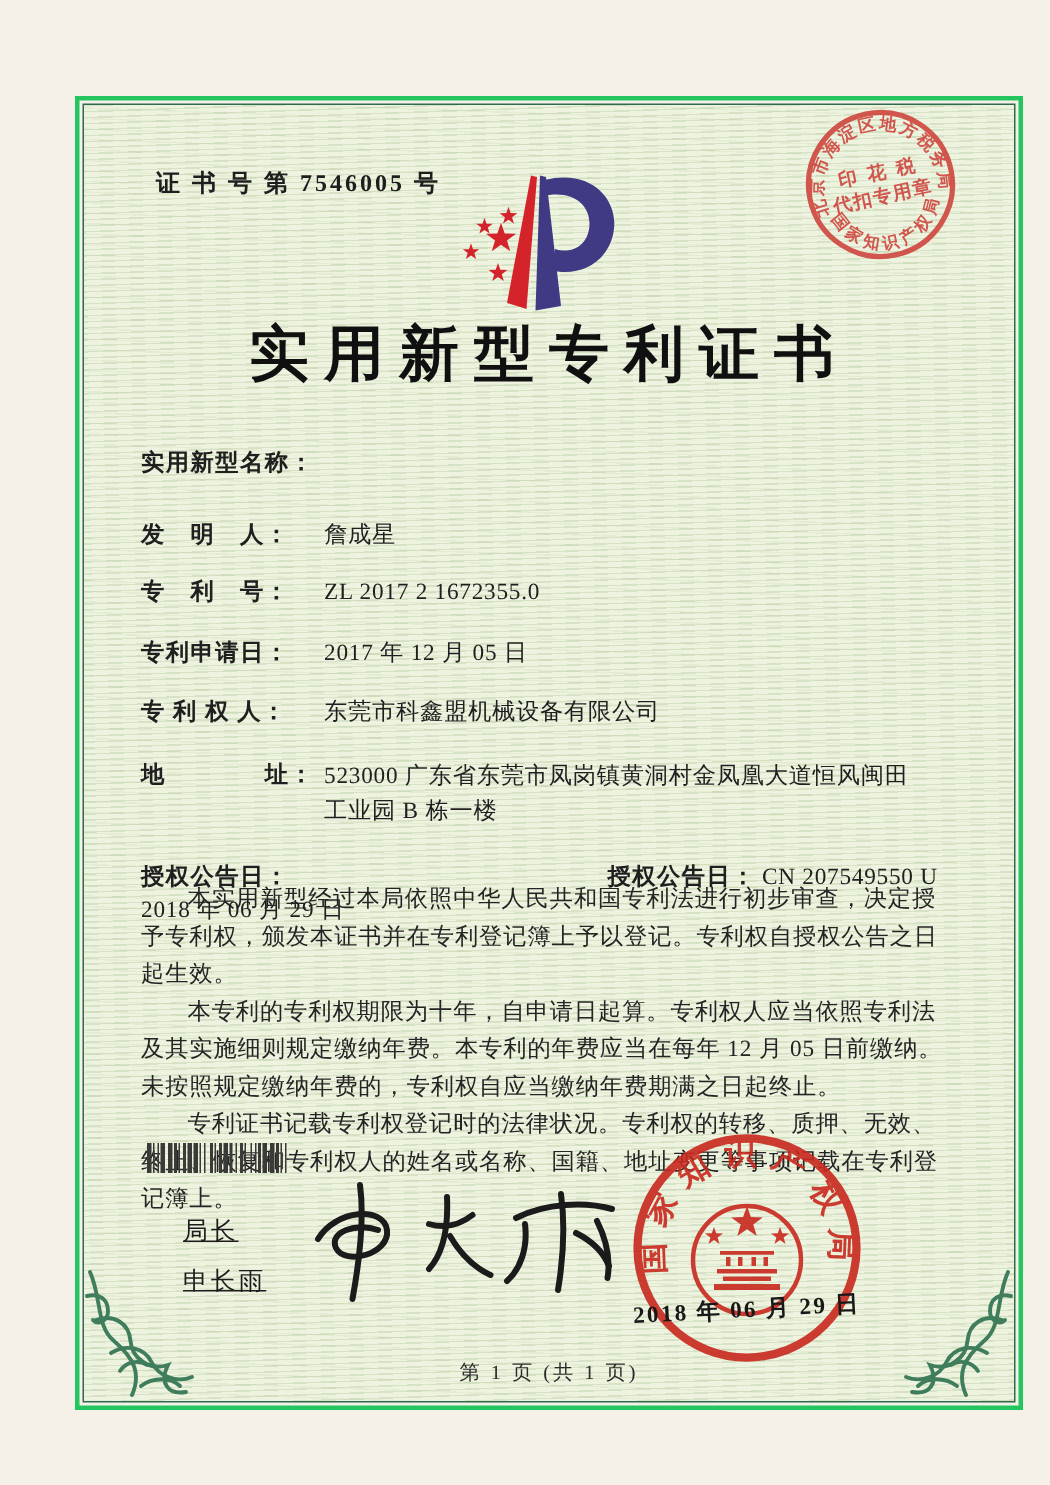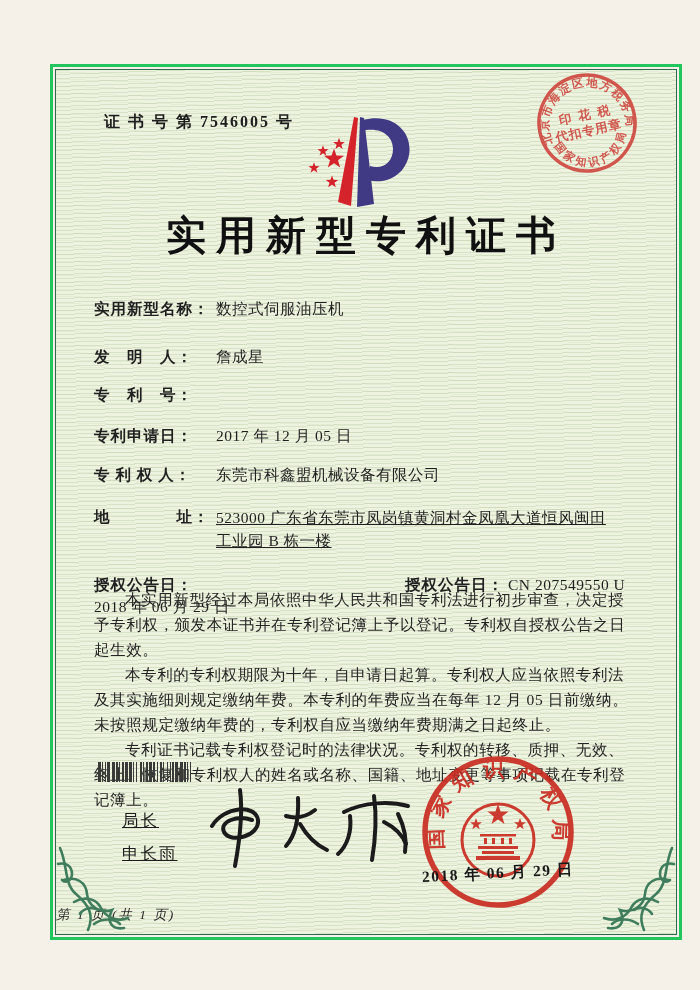--- a/index.html
+++ b/index.html
@@ -36,21 +36,21 @@
     text-align:center;font-size:40px;font-weight:600;color:#101010;
     letter-spacing:10px;
   }
   
   .fields{position:absolute;left:38px;right:34px;top:228px;}
   .row{display:flex;line-height:22px;color:#1f1f1f;}
   .row .lbl{width:122px;flex-shrink:0;font-weight:700;letter-spacing:1px;}
   .row .val{letter-spacing:.5px;}
   .m1{margin-bottom:26px}.m2{margin-bottom:16px}.m3{margin-bottom:19px}
   .m4{margin-bottom:17px}.m5{margin-bottom:20px}.m6{margin-bottom:0px}
-  .addr .val div{line-height:23px;text-decoration:underline;}
+  .addr .val div{line-height:23px;}
   .grant-row{position:relative;margin-top:22px;flex-direction:column;}
   .grant-right{position:absolute;left:311px;top:0;display:flex;}
   .grant-right .lbl{width:auto;margin-right:4px;}
   
   .body-text{position:absolute;left:38px;right:36px;top:517px;}
   .body-text p{
     margin:0;text-indent:2em;font-size:15.5px;line-height:25px;
     letter-spacing:.6px;color:#242424;
   }
   
@@ -61,22 +61,22 @@
   .sig-block div{margin-bottom:11px;letter-spacing:2px;text-decoration:underline;}
   .autograph{position:absolute;left:140px;top:712px;}
   
   .seal{position:absolute;left:362px;top:682px;}
   .seal-date{
     position:absolute;left:366px;top:793px;font-size:15.5px;letter-spacing:1.5px;
     color:#181818;transform:rotate(-3deg);font-weight:600;
   }
   
   .footer{
-    position:absolute;left:0;right:0;top:836px;text-align:left;
-    font-size:13.5px;letter-spacing:2px;color:#2a2a2a;font-style:italic;
+    position:absolute;left:0;right:0;top:836px;text-align:center;
+    font-size:13.5px;letter-spacing:2px;color:#2a2a2a;
   }
   
   .fl-bl{position:absolute;left:-2px;bottom:-2px;}
   .fl-br{position:absolute;right:-2px;bottom:-2px;transform:scaleX(-1);}
   
   .tax-stamp{
     position:absolute;left:528px;top:64px;transform:rotate(-12deg);
     opacity:.92;z-index:5;
   }
 </style>
@@ -119,28 +119,28 @@
             <use href="#star" transform="translate(21,54) scale(0.58)"></use>
             <use href="#star" transform="translate(39,68) scale(0.66)"></use>
           </svg>
         </div>
 
         <h1 class="title">实用新型专利证书</h1>
 
         <div class="fields">
           <div class="row m1">
             <div class="lbl">实用新型名称：</div>
-            <div class="val">数控式伺服油压机</div>
           </div>
           <div class="row m2">
             <div class="lbl">发　明　人：</div>
             <div class="val">詹成星</div>
           </div>
           <div class="row m3">
             <div class="lbl">专　利　号：</div>
+            <div class="val">ZL 2017 2 1672355.0</div>
           </div>
           <div class="row m4">
             <div class="lbl">专利申请日：</div>
             <div class="val">2017 年 12 月 05 日</div>
           </div>
           <div class="row m5">
             <div class="lbl">专 利 权 人：</div>
             <div class="val">东莞市科鑫盟机械设备有限公司</div>
           </div>
           <div class="row m6 addr">

